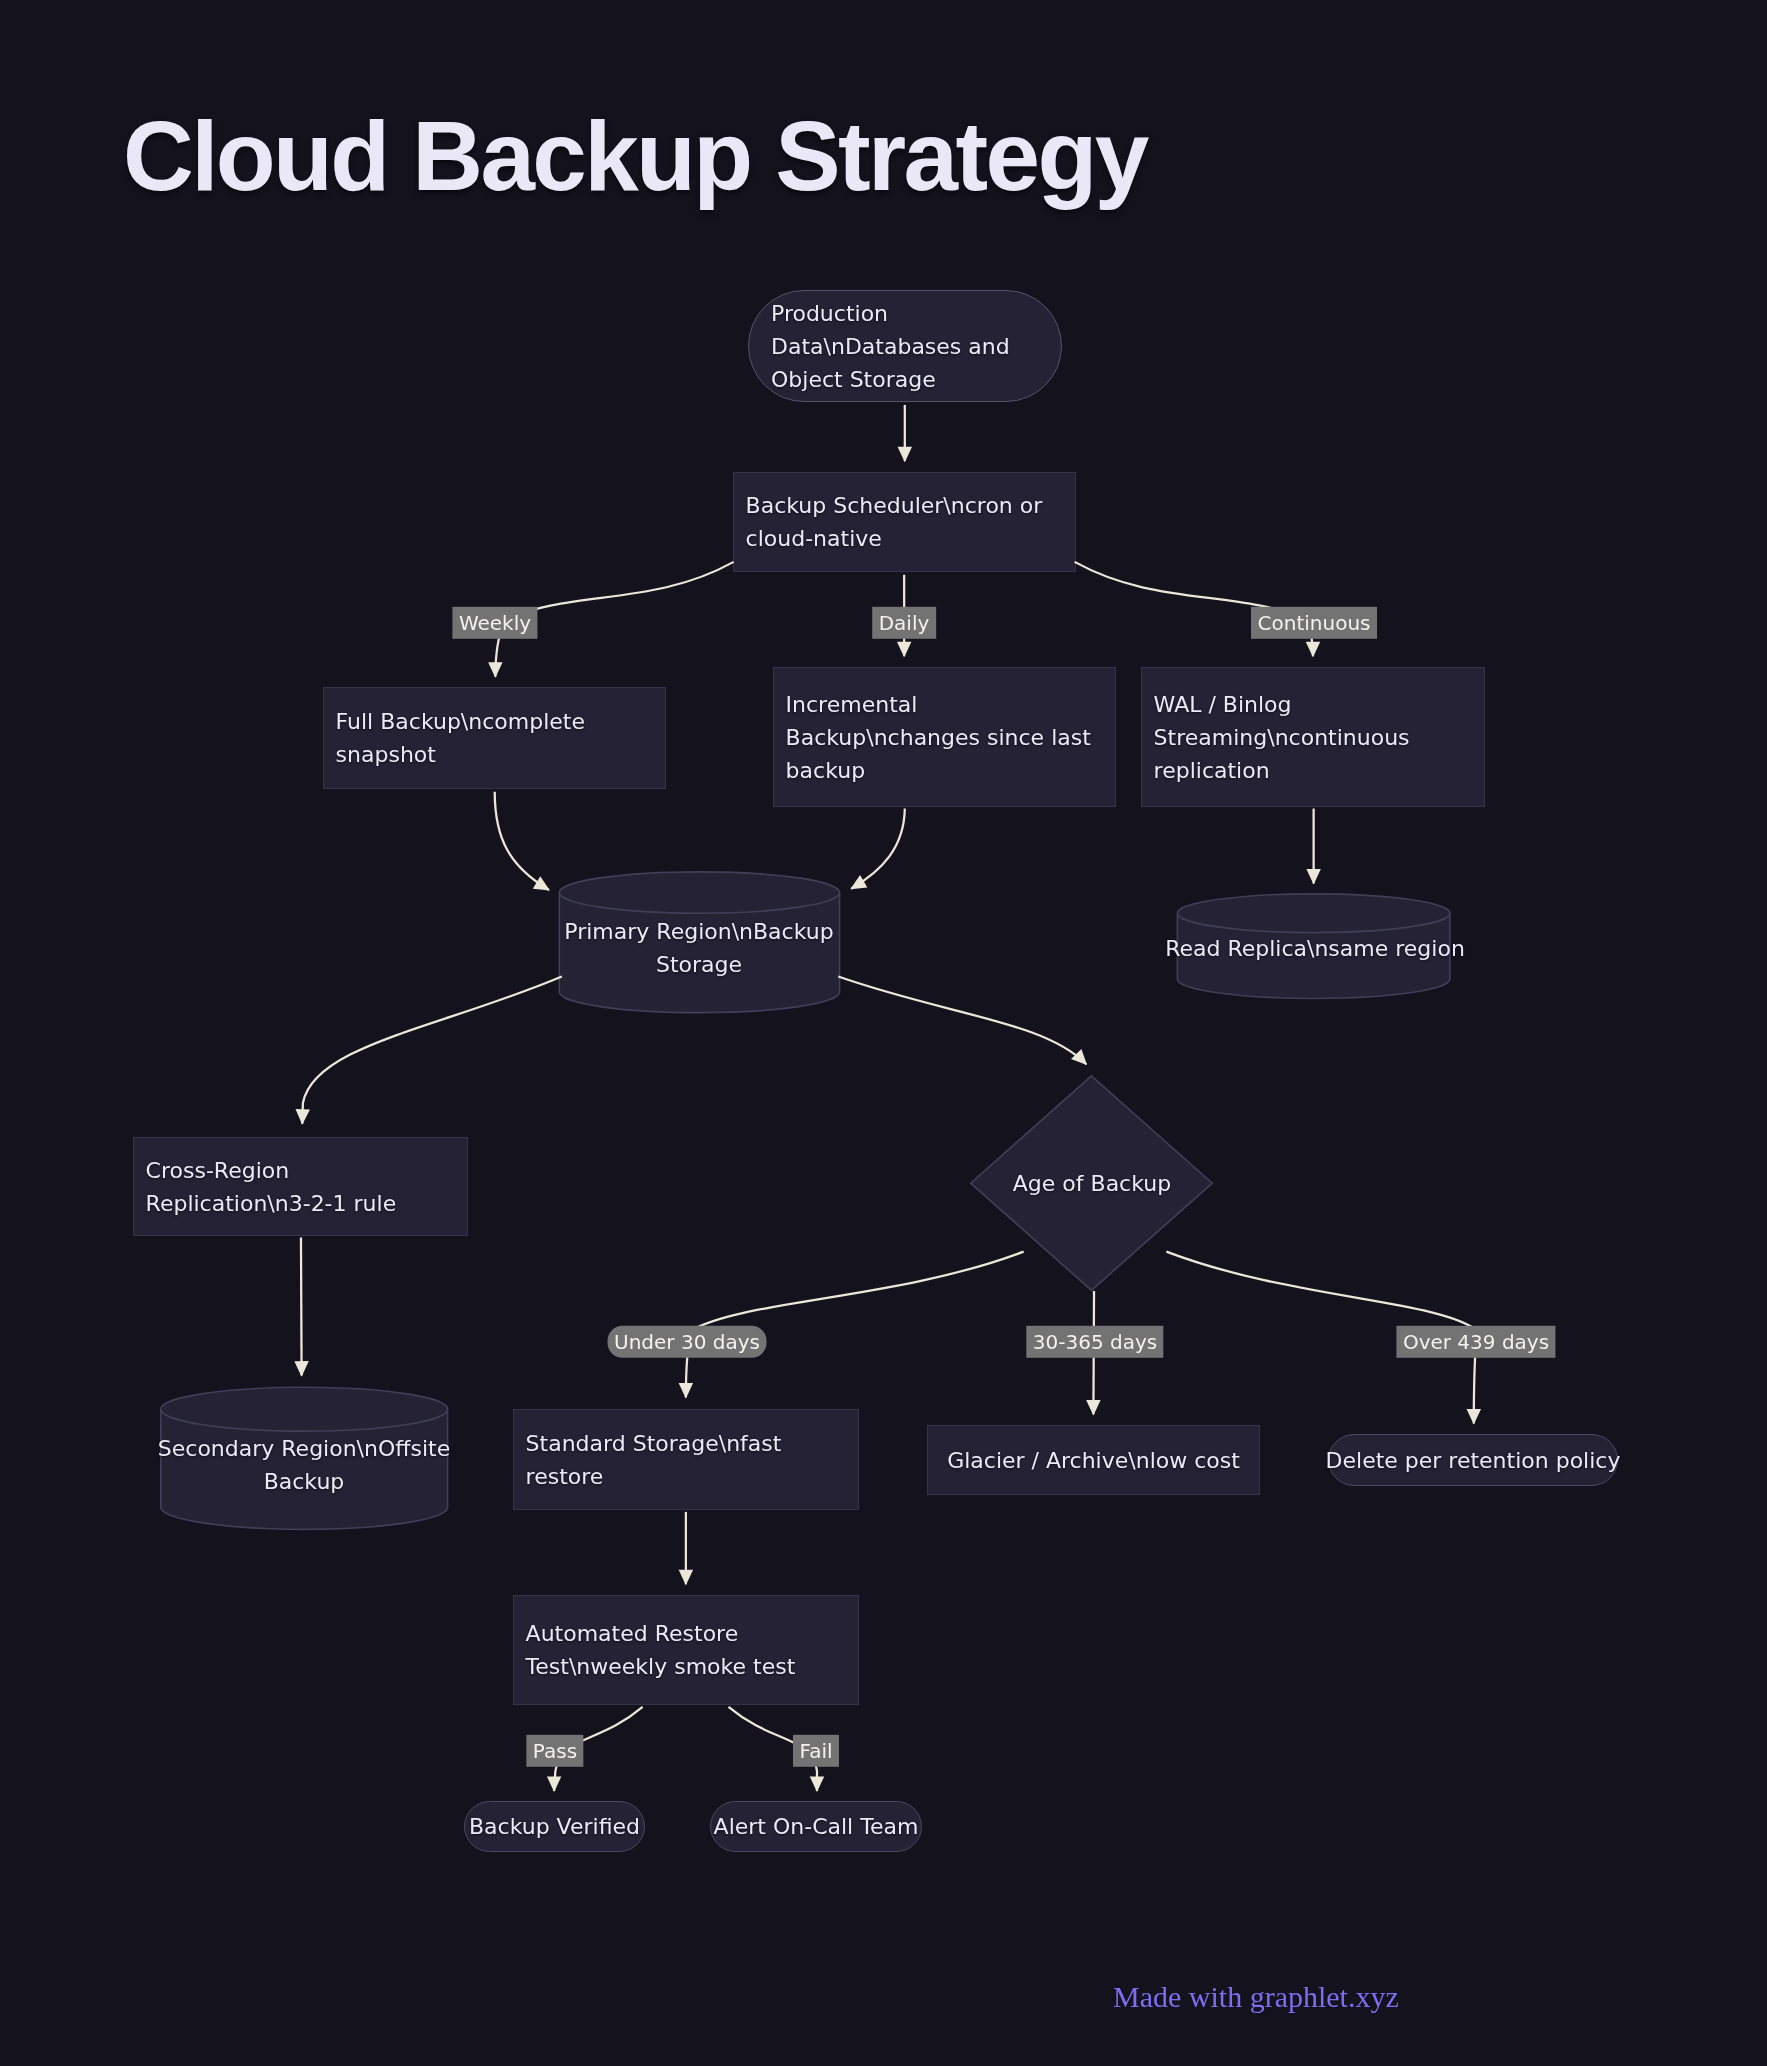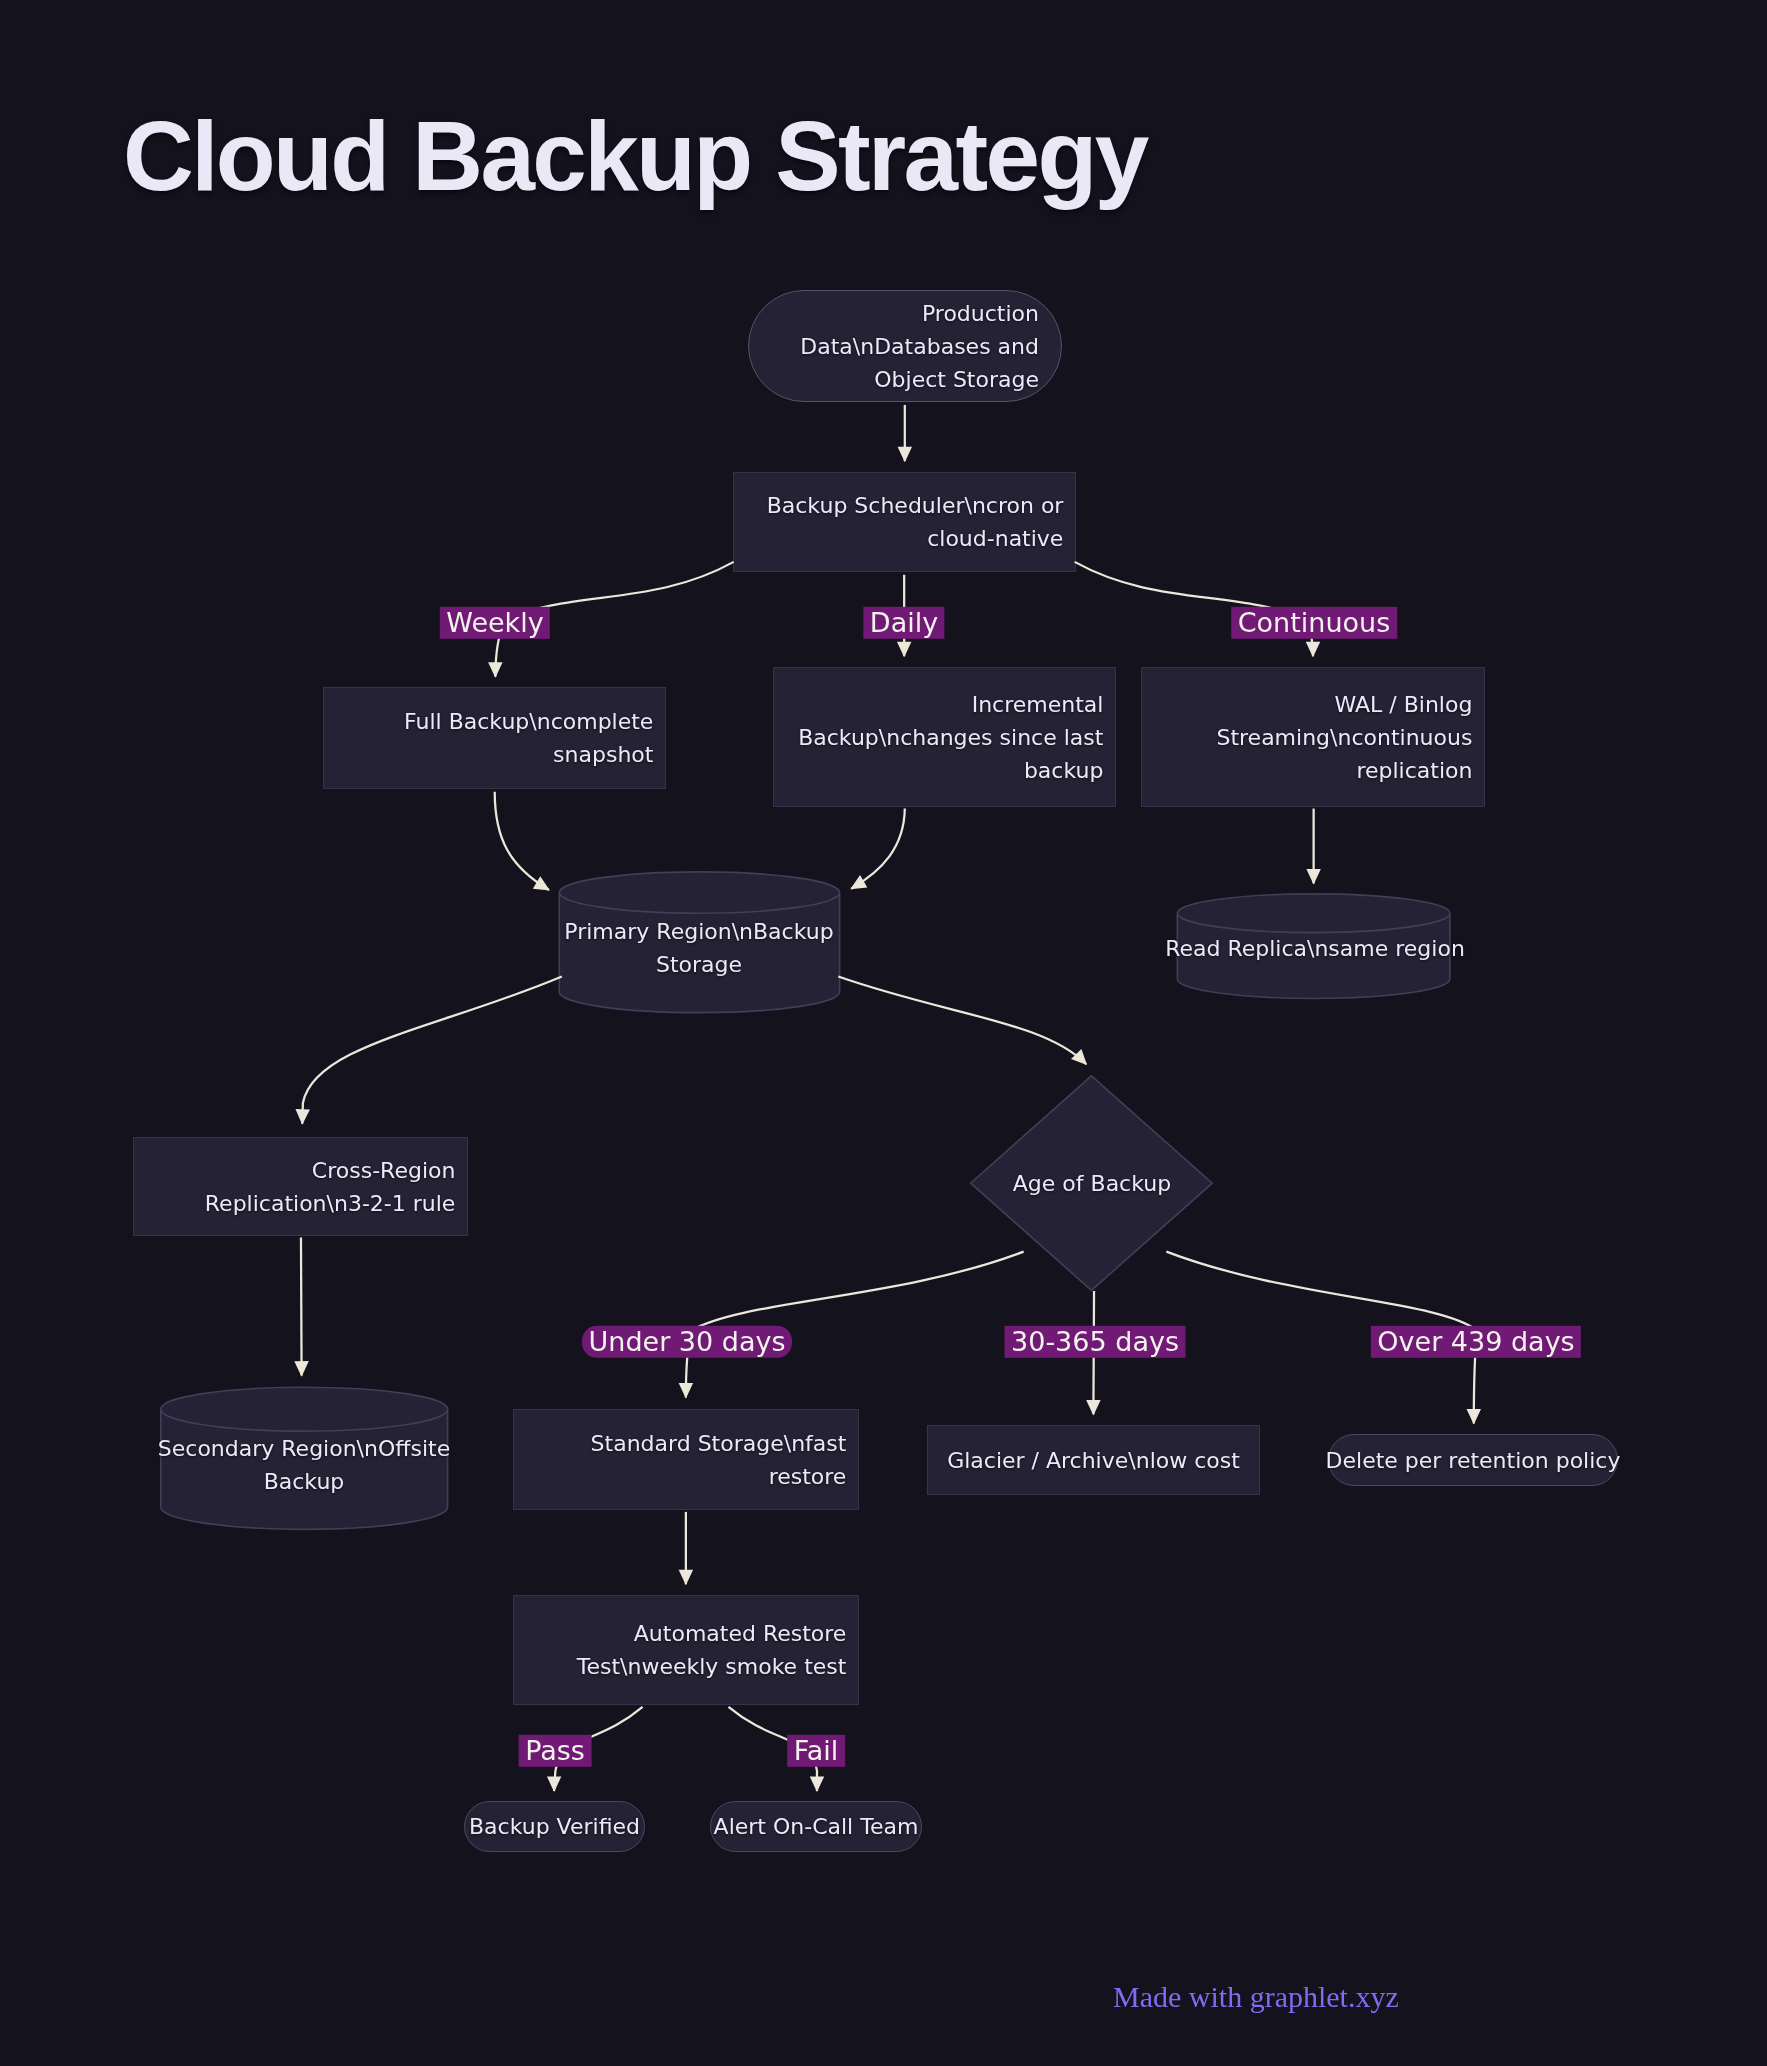--- a/index.html
+++ b/index.html
@@ -2,29 +2,29 @@
 <html style="font-size:10.3px"><head>
 <meta charset="utf-8">
 <style>
   html,body{margin:0;padding:0;background:#14121d;}
   .canvas{position:relative;width:1683px;height:2066px;background:#14121d;overflow:hidden;
           font-family:"DejaVu Sans",sans-serif;}
   .title{position:absolute;left:123px;top:100px;font-family:"Liberation Sans",sans-serif;
          font-weight:bold;font-size:98px;letter-spacing:-2.6px;color:#eae7f6;
          text-shadow:0 3.2px 5.2px rgba(0,0,0,.55);white-space:nowrap;z-index:1;}
   .node{position:absolute;box-sizing:border-box;display:flex;align-items:center;justify-content:center;
-        text-align:right;color:#eceaf8;font-size:22px;line-height:33px;background:#242234;
+        text-align:left;color:#eceaf8;font-size:22px;line-height:33px;background:#242234;
         border:1.3px solid #35334a;z-index:1;text-shadow:0 1.3px 2.6px rgba(0,0,0,.6);padding:0 11.6px;}
   .stadium{border-radius:645px;border-color:#55536b;}
   .pill-sm{border-radius:26px;border-color:#4b4962;white-space:nowrap;}
   .overlay{position:absolute;box-sizing:border-box;display:flex;align-items:center;justify-content:center;
            text-align:center;color:#eceaf8;font-size:22px;line-height:33px;z-index:3;
            text-shadow:0 1.3px 2.6px rgba(0,0,0,.6);}
-  .edge-label{position:absolute;transform:translate(-50%,-50%);background:#701a75;color:#f3f2ed;
-              font-size:27px;line-height:22px;padding:5.2px 6.5px;white-space:nowrap;z-index:3;}
+  .edge-label{position:absolute;transform:translate(-50%,-50%);background:#737373;color:#f3f2ed;
+              font-size:20px;line-height:22px;padding:5.2px 6.5px;white-space:nowrap;z-index:3;}
   svg.layer{position:absolute;left:0;top:0;z-index:2;pointer-events:none;}
   .edge{stroke:#ebe8da;stroke-width:3.5;fill:none;}
   .shape{fill:#242234;stroke:#413f58;stroke-width:2.5;}
   .footer{position:absolute;left:1073px;top:1980px;font-family:Liberation Serif, serif;
           font-size:30px;color:#7e6cf2;white-space:nowrap;z-index:1;margin-left:40px;}
 </style>
 </head>
 <body>
 
 <div class="canvas">

